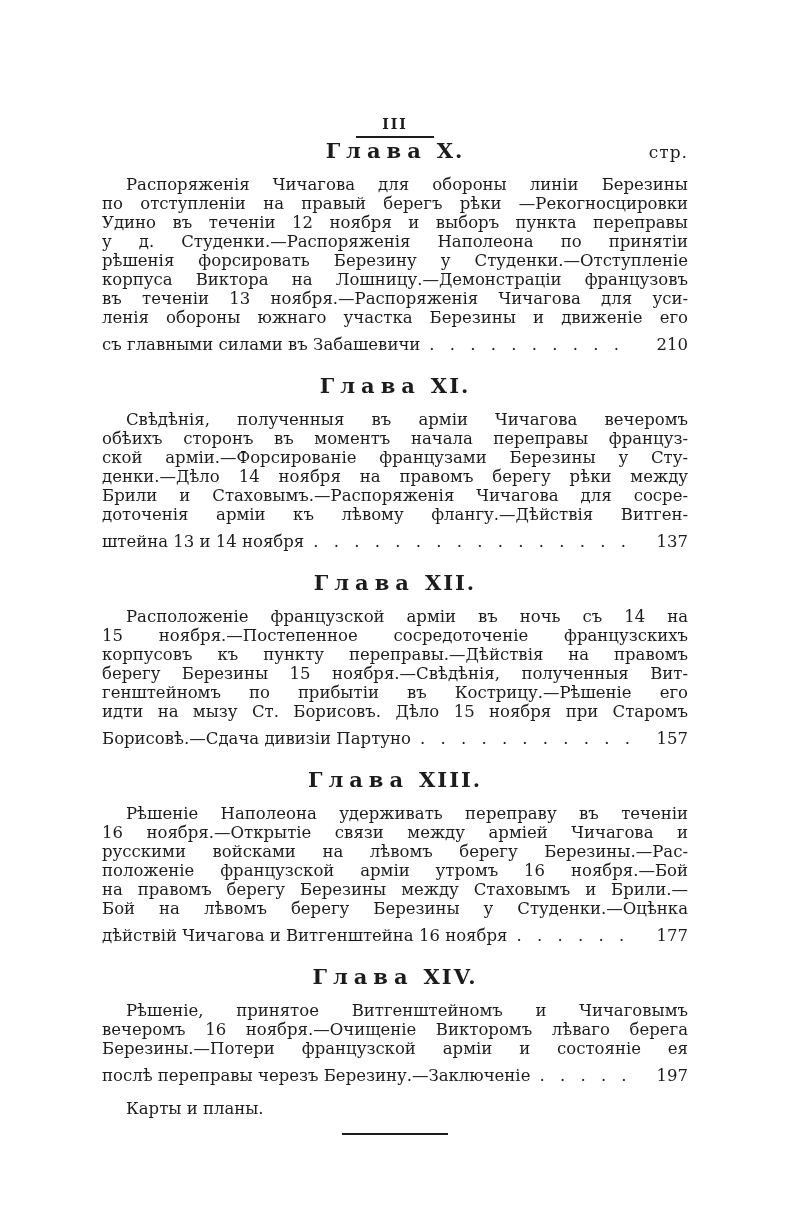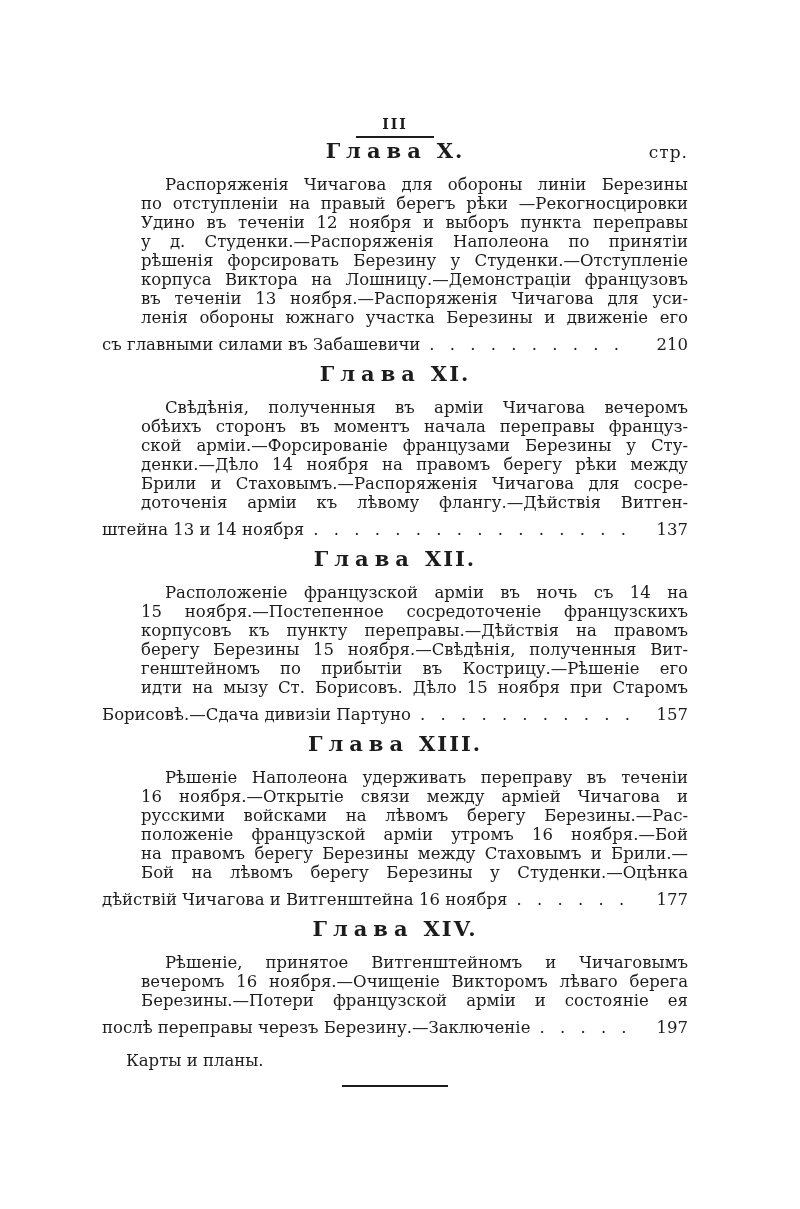--- a/index.html
+++ b/index.html
@@ -27,21 +27,21 @@
   .folio-rule {
     width: 78px;
     height: 2px;
     background: #1c1c1c;
     margin: 4px auto 0 auto;
   }
   .heading-row {
     position: relative;
     text-align: center;
   }
-  .heading-row.later { margin-top: 7px; }
+  .heading-row.later { margin-top: 19px; }
   .chapter-heading {
     display: inline-block;
     margin: 0;
     font-size: 21px;
     font-weight: bold;
     letter-spacing: 6px;
     white-space: nowrap;
   }
   .ch-num { margin-left: 10px; letter-spacing: 2px; }
   .col-header {
@@ -54,21 +54,20 @@
   }
   .toc-par {
     margin: 12px 0 0 0;
     font-size: 16.5px;
     line-height: 19px;
   }
   .jline {
     display: block;
     text-align: justify;
     text-align-last: justify;
-    margin-left: 39px;
   }
   .jline.indent { text-indent: 24px; }
   .lastline {
     display: flex;
     align-items: baseline;
     margin-top: 8px;
   }
   .last-text { white-space: nowrap; }
   .dots {
     flex: 1 1 auto;

